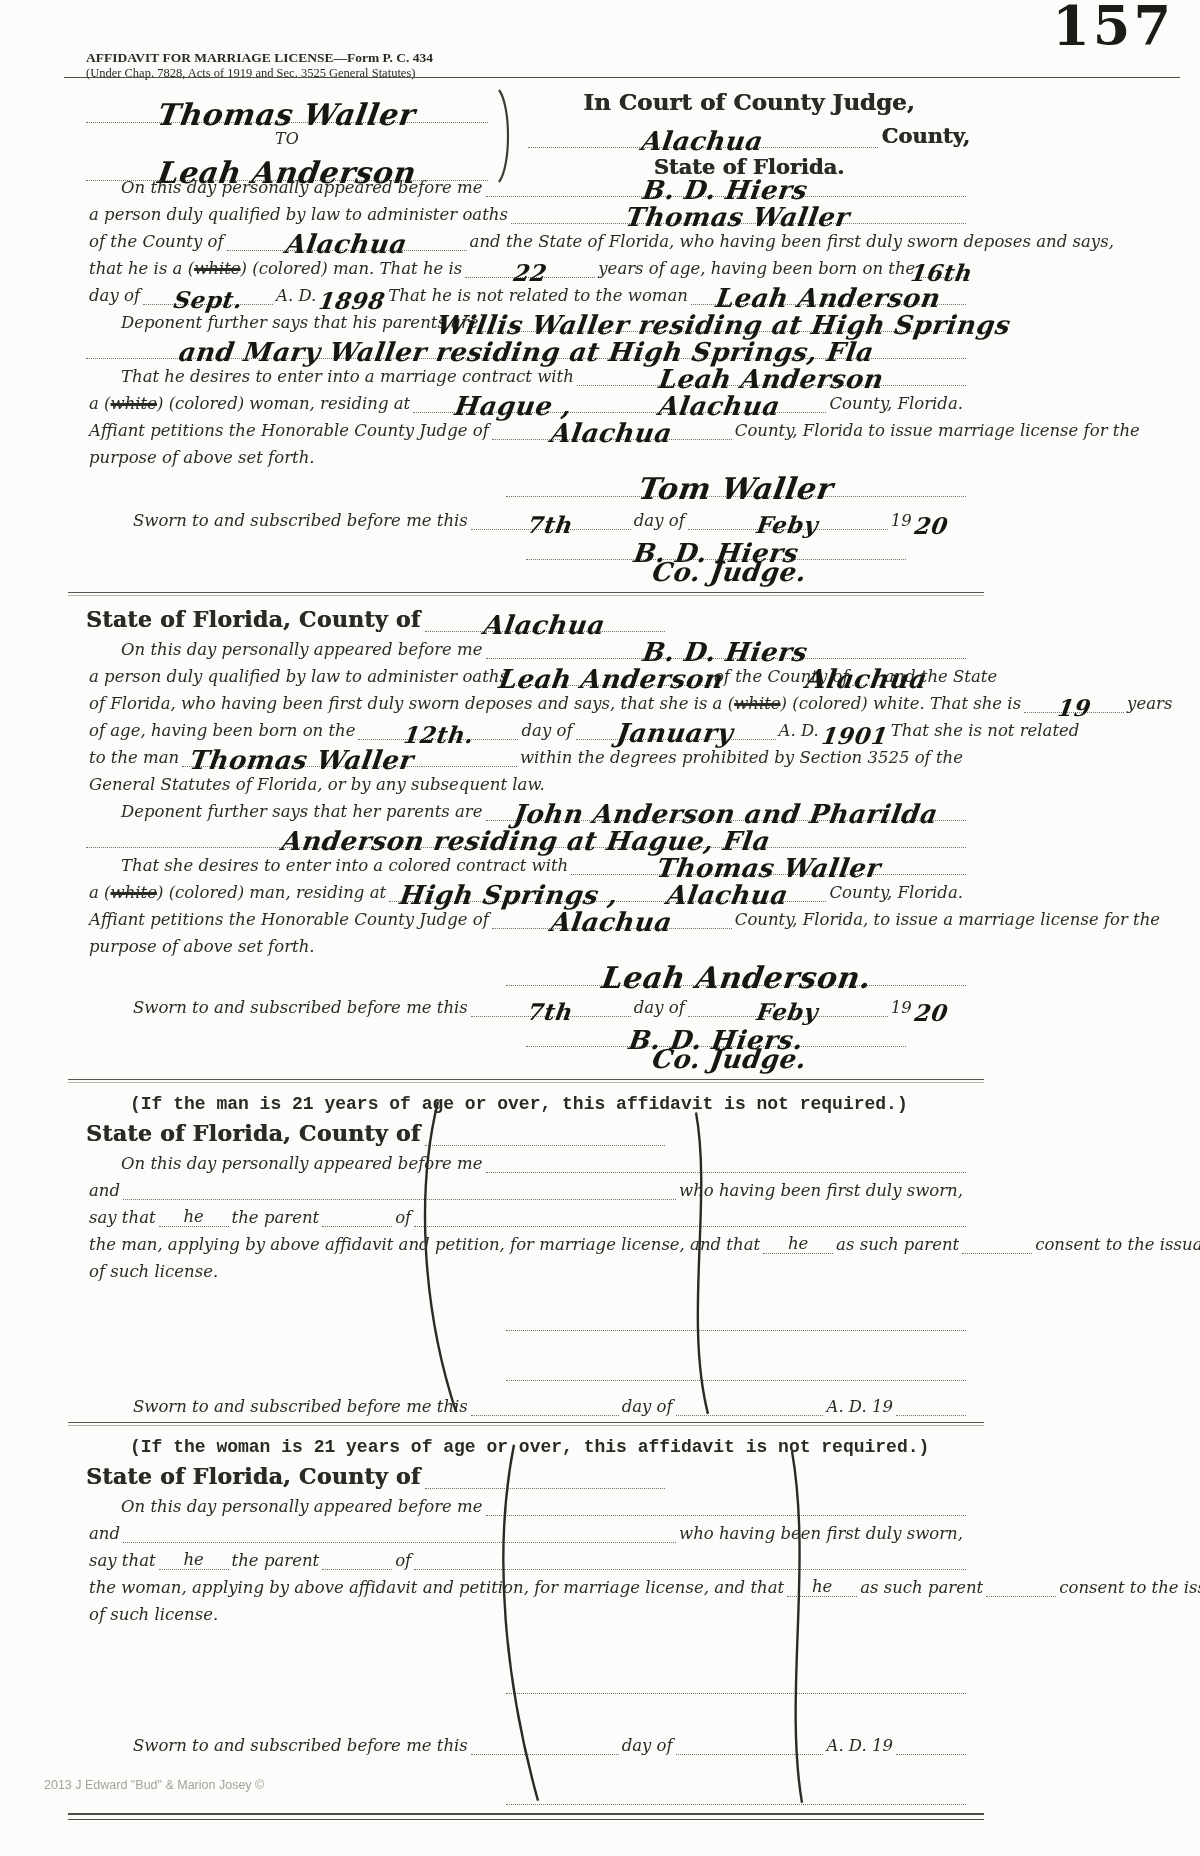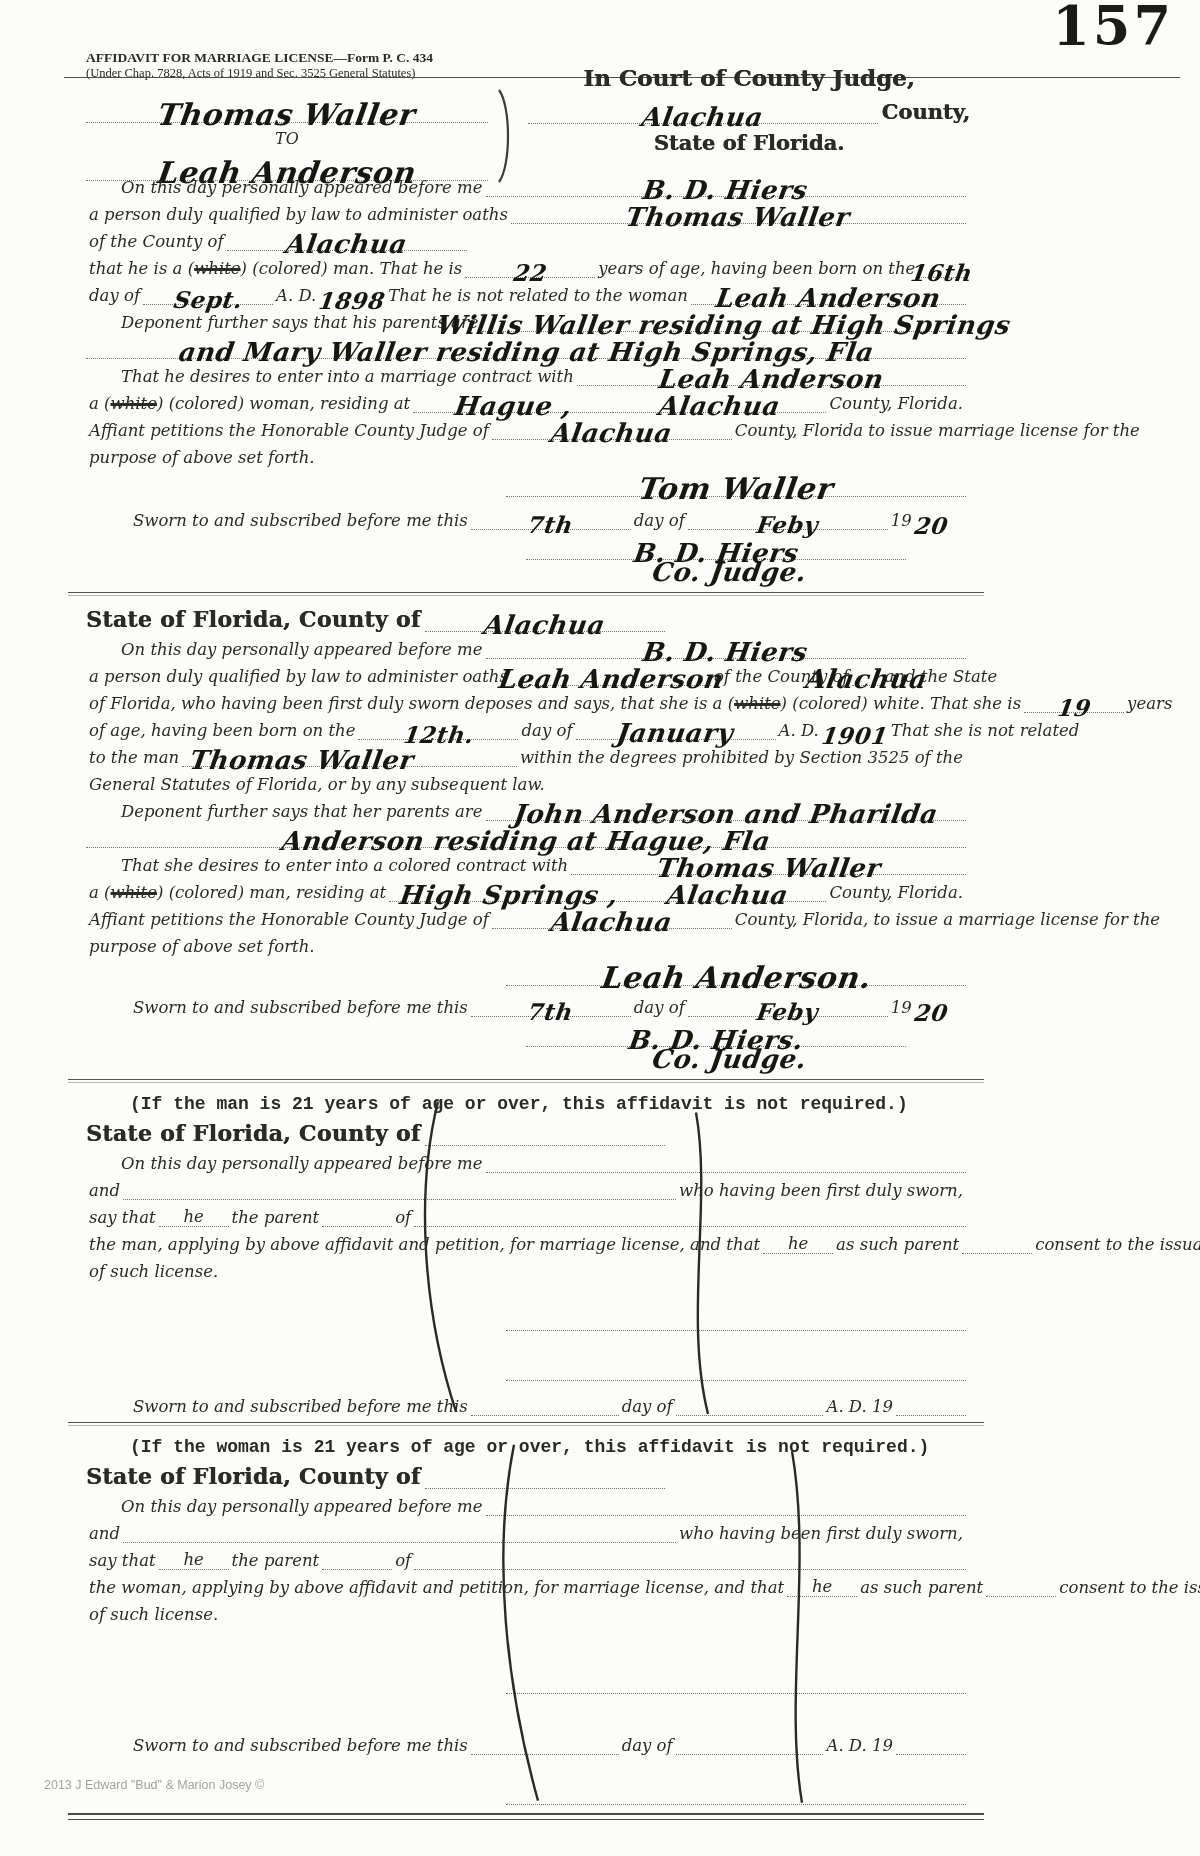--- a/index.html
+++ b/index.html
@@ -29,21 +29,21 @@
   #pagenum{position:absolute;top:-6px;right:26px;font-size:54px;font-weight:700;
       letter-spacing:3px;color:#1c1b17;}
   #formhead{position:absolute;left:86px;top:50px;line-height:1.15;}
   #formhead .ft{font-weight:700;font-size:13.5px;font-family:"Liberation Serif",serif;white-space:nowrap;}
   #formhead .fs{font-size:12.5px;font-family:"Liberation Serif",serif;white-space:nowrap;}
   #toprule{position:absolute;left:64px;top:77px;width:1116px;border-top:1.6px solid #4e4d46;}
   #parties{position:absolute;left:86px;top:92px;width:402px;}
   #parties .fill{height:30px;}
   #to{font-style:italic;font-size:16px;text-align:center;margin:2px 0 2px 0;}
   #bracket{position:absolute;left:496px;top:88px;}
-  #court{position:absolute;left:528px;top:64px;width:442px;text-align:center;}
+  #court{position:absolute;left:528px;top:88px;width:442px;text-align:center;}
   #court .ct{font-weight:700;font-size:23px;white-space:nowrap;text-shadow:.5px 0 0 #2b2a26;}
   #court .countyrow{display:flex;align-items:flex-end;margin-top:8px;}
   #court .cl{font-weight:700;font-size:21px;white-space:nowrap;text-shadow:.5px 0 0 #2b2a26;padding-left:4px;}
   #court .st{font-weight:700;font-size:21px;margin-top:6px;text-shadow:.5px 0 0 #2b2a26;text-align:center;}
   #content{position:absolute;left:86px;top:176px;width:880px;}
   .consent{position:relative;}
   .strokes{position:absolute;left:0;top:0;width:100%;height:100%;pointer-events:none;}
   #footer-credit{position:absolute;left:44px;top:1778px;font-family:"Liberation Sans",sans-serif;
       font-size:12.5px;color:#a3a29c;}
   #footer-printer{position:absolute;left:100px;top:1890px;font-family:"Liberation Sans",sans-serif;
@@ -103,20 +103,21 @@
         <span class="t">a person duly qualified by law to administer oaths</span>
         <span class="fill">
           <span class="hw">Thomas Waller</span>
         </span>
       </div>
     <div class="line">
         <span class="t">of the County of</span>
         <span class="fill w240">
           <span class="hw">Alachua</span>
         </span>
+        <span class="t">and the State of Florida, who having been first duly sworn deposes and says,</span>
       </div>
     <div class="line">
         <span class="t"><span>that he is a (</span><span class="strike">white</span><span>) (colored) man.  That he is</span></span>
         <span class="fill w130">
           <span class="hw sm">22</span>
         </span>
         <span class="t">years of age, having been born on the</span>
         <span class="fill">
           <span class="hw sm">16th</span>
         </span>

